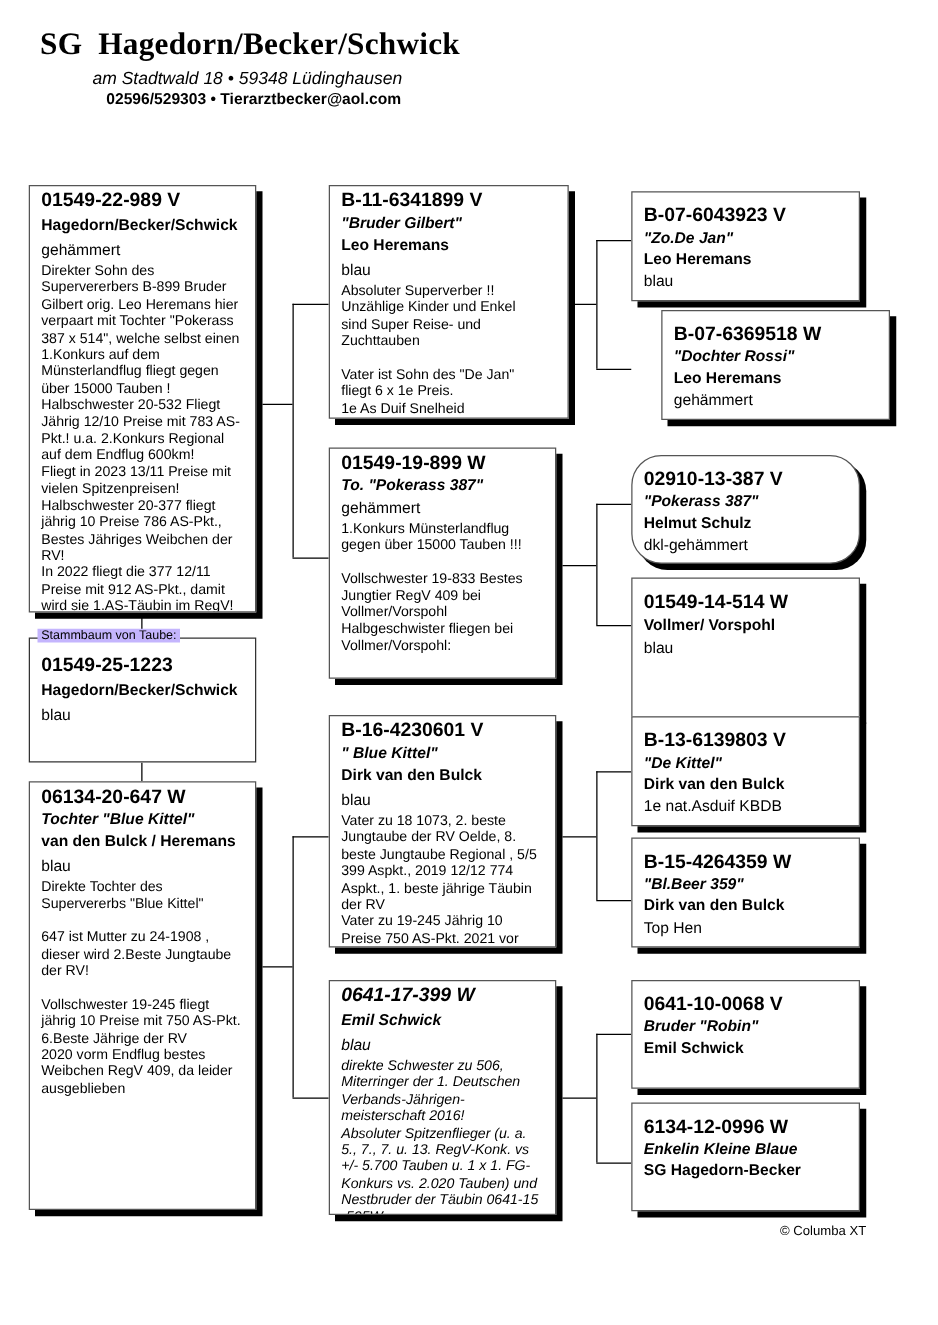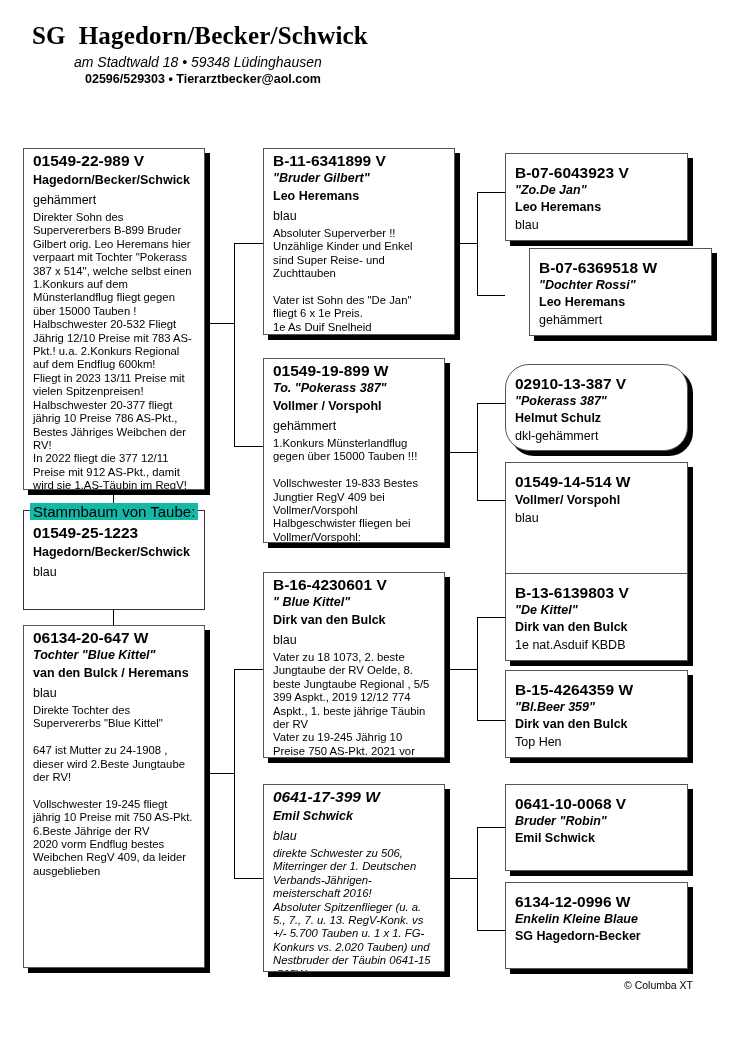--- a/index.html
+++ b/index.html
@@ -10,21 +10,21 @@
   .box { position:absolute; background:#fff; border:1.3px solid #555; box-shadow:5px 5px 0 #000; box-sizing:border-box; overflow:hidden; padding:2px 6px 0 9px; }
   .box.nosh { box-shadow:none; border:1.3px solid #333; }
   .ring { font-weight:bold; font-size:15.5px; line-height:19px; }
   .nick { font-weight:bold; font-style:italic; font-size:12.5px; line-height:16px; }
   .owner { font-weight:bold; font-size:12.5px; line-height:20px; }
   .color { font-size:12.5px; line-height:20px; }
   .notes { font-size:11.3px; line-height:13.4px; white-space:pre-wrap; margin-top:1px; }
   .g3 .ring { font-size:15.5px; line-height:19px; margin-top:7px; }
   .g3 .owner, .g3 .color { line-height:18px; }
   .line { position:absolute; background:#000; }
-  .legend { position:absolute; left:30px; top:503px; background:#14b8a6; font-size:15px; padding:0 3px; }
+  .legend { position:absolute; left:30px; top:503px; background:#c4b5fd; font-size:10px; padding:0 3px; }
   .copyright { position:absolute; left:624px; top:979px; font-size:10.5px; }
 </style>
 </head>
 <body>
 
 <div class="hdr-title">SG  Hagedorn/Becker/Schwick</div>
 <div class="hdr-addr">am Stadtwald 18 • 59348  Lüdinghausen</div>
 <div class="hdr-contact">02596/529303 • Tierarztbecker@aol.com</div>
 
 <div class="line" style="left:113px;top:490px;width:1.3px;height:20px;"></div>
@@ -125,21 +125,20 @@
 Zuchttauben
 
 Vater ist Sohn des "De Jan"
 fliegt 6 x 1e Preis.
 1e As Duif Snelheid</div>
 </div>
 
 <div class="box" style="left:263px;top:358px;width:182px;height:185px;">
   <div class="ring">01549-19-899 W</div>
   <div class="nick">To. "Pokerass 387"</div>
-  <div class="owner">Vollmer / Vorspohl</div>
   <div class="color">gehämmert</div>
   <div class="notes">1.Konkurs Münsterlandflug
 gegen über 15000 Tauben !!!
 
 Vollschwester 19-833 Bestes
 Jungtier RegV 409 bei
 Vollmer/Vorspohl
 Halbgeschwister fliegen bei
 Vollmer/Vorspohl:</div>
 </div>

